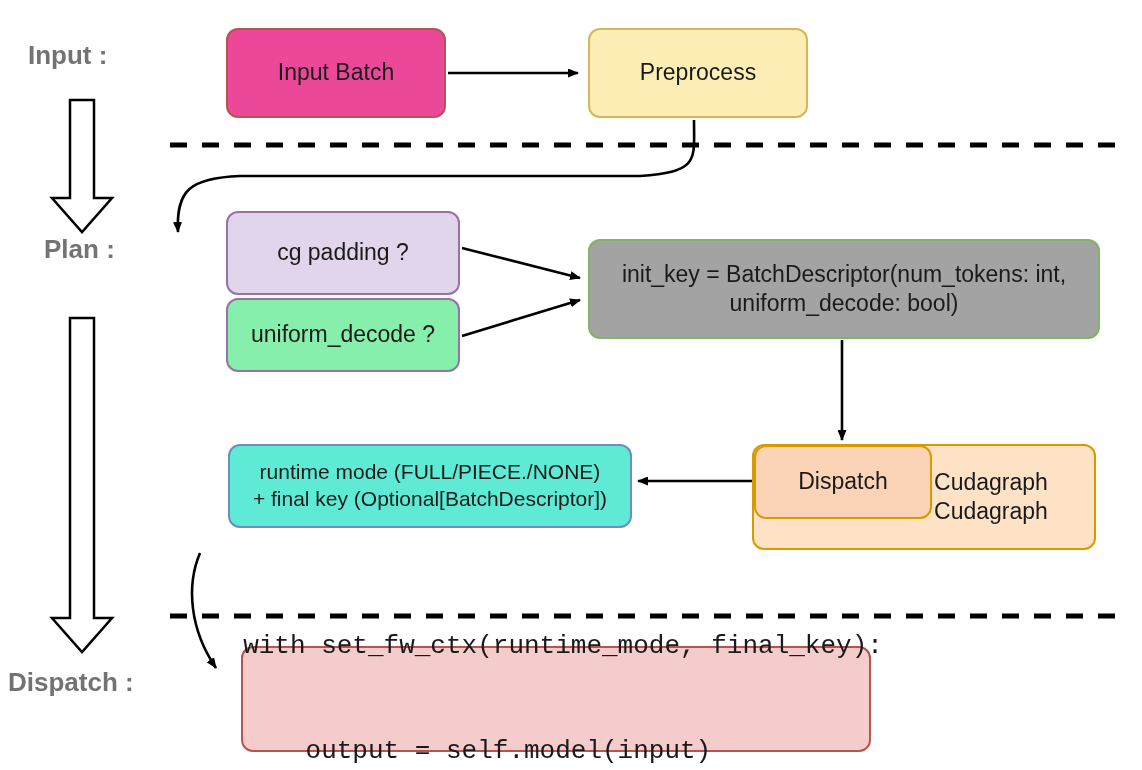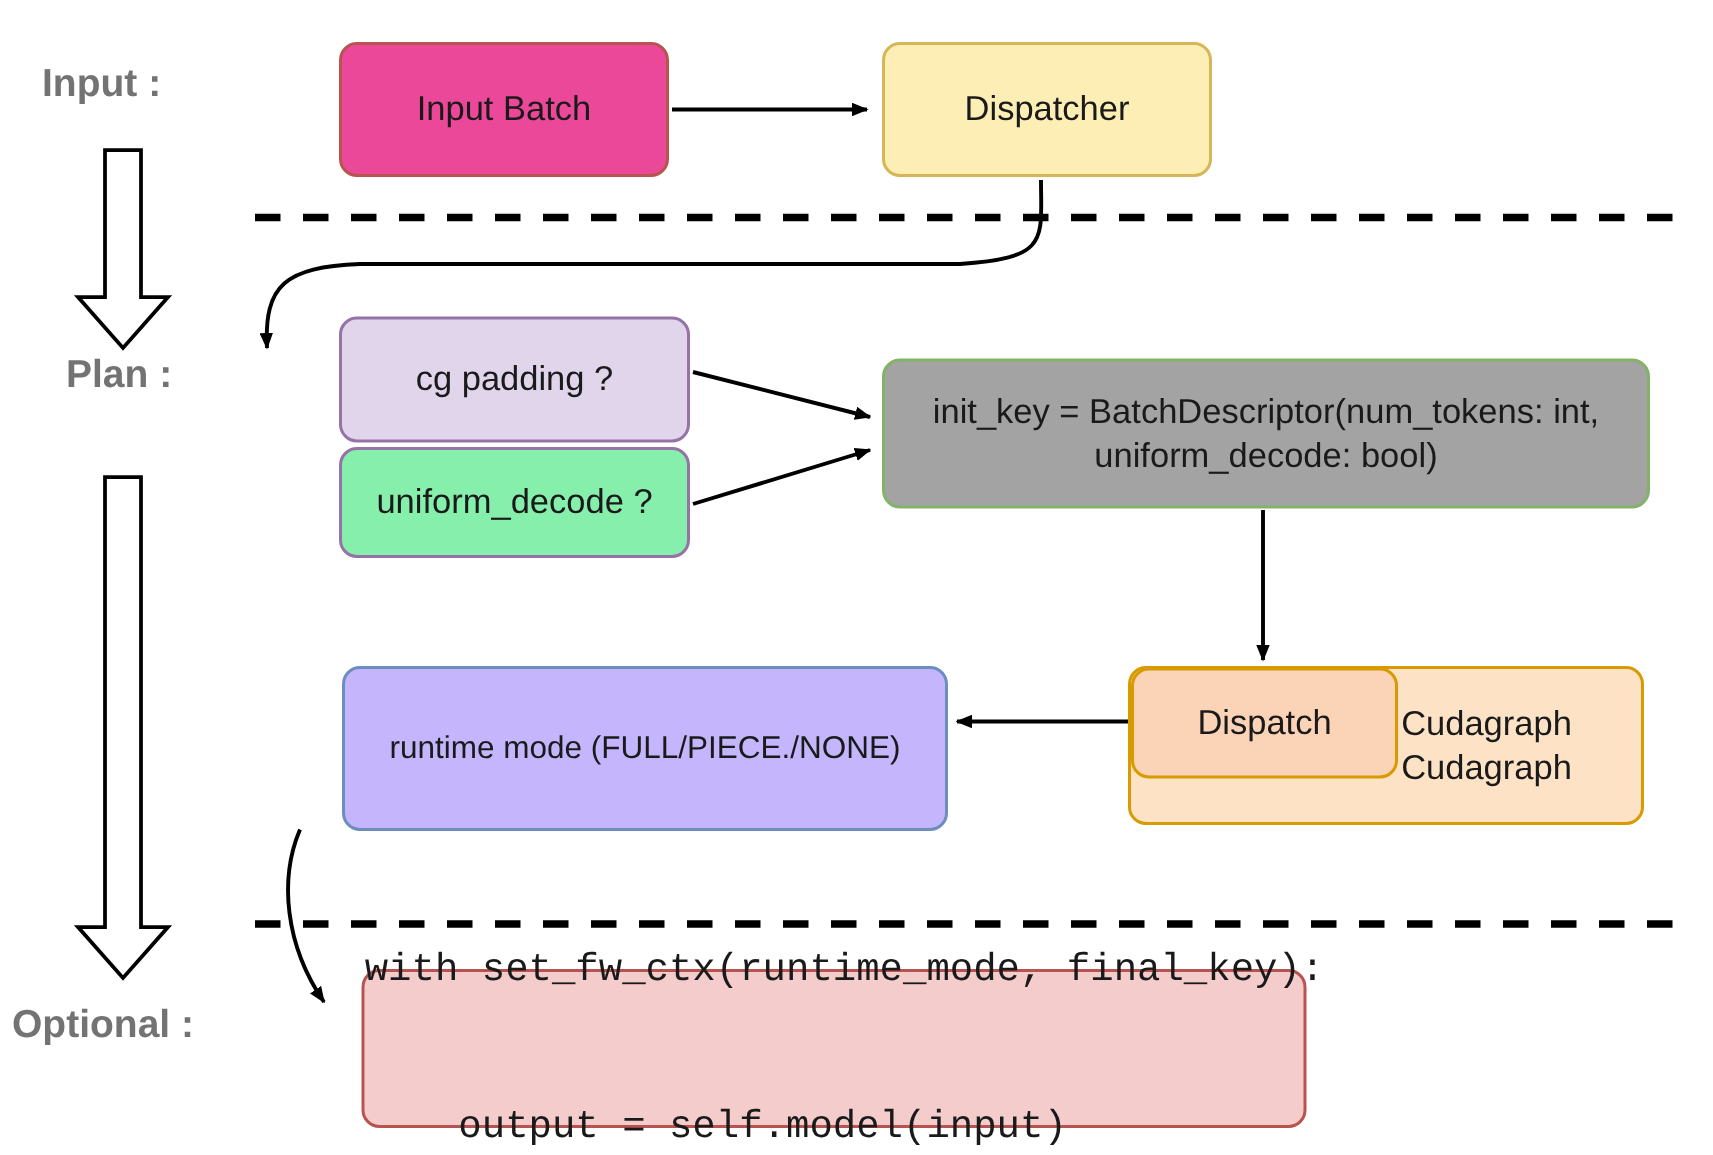--- a/index.html
+++ b/index.html
@@ -61,21 +61,21 @@
 </style>
 </head>
 <body>
 
 <div id="canvas">
 
   <div class="stage-label" style="left:28px; top:40px;">Input :</div>
 
   <div class="stage-label" style="left:44px; top:234px;">Plan :</div>
 
-  <div class="stage-label" style="left:8px; top:667px;">Optional :</div>
+  <div class="stage-label" style="left:8px; top:667px;">Dispatch :</div>
 
   <svg class="layer" viewBox="0 0 1142 770">
     <defs>
       <marker id="arrowhead" markerWidth="11" markerHeight="9" refX="10" refY="4.5" orient="auto" markerUnits="userSpaceOnUse">
         <path d="M0,0 L11,4.5 L0,9 z" fill="#000000"></path>
       </marker>
     </defs>
 
     <line x1="170" y1="145" x2="1128" y2="145" stroke="#000000" stroke-width="5" stroke-dasharray="17 15" stroke-linecap="butt"></line>
     <line x1="170" y1="616" x2="1128" y2="616" stroke="#000000" stroke-width="5" stroke-dasharray="17 15" stroke-linecap="butt"></line>
@@ -97,21 +97,21 @@
     <line x1="752" y1="481" x2="638" y2="481" stroke="#000000" stroke-width="2.6" marker-end="url(#arrowhead)"></line>
 
     <path d="M200,553 C186,586 190,630 216,668" fill="none" stroke="#000000" stroke-width="2.6" marker-end="url(#arrowhead)"></path>
   </svg>
 
   <div class="node" style="left:226px; top:28px; width:220px; height:90px; background:#ec4899; border-color:#b85450;">
     <span class="node-text">Input Batch</span>
   </div>
 
   <div class="node" style="left:588px; top:28px; width:220px; height:90px; background:#fdeeb5; border-color:#d6b656;">
-    <span class="node-text">Dispatcher</span>
+    <span class="node-text">Preprocess</span>
   </div>
 
   <div class="node" style="left:226px; top:211px; width:234px; height:84px; background:#e1d5ec; border-color:#9673a6;">
     <span class="node-text">cg padding ?</span>
   </div>
 
   <div class="node" style="left:226px; top:298px; width:234px; height:74px; background:#86efac; border-color:#9673a6;">
     <span class="node-text">uniform_decode ?</span>
   </div>
 
@@ -126,23 +126,24 @@
     <div style="width:170px;">
       <span class="node-text">Cudagraph</span>
       <span class="node-text">Cudagraph</span>
     </div>
   </div>
 
   <div class="node" style="left:754px; top:445px; width:178px; height:74px; background:#fbd3b6; border-color:#d79b00;">
     <span class="node-text">Dispatch</span>
   </div>
 
-  <div class="node" style="left:228px; top:444px; width:404px; height:110px; background:#c4b5fd; border-color:#6c8ebf; font-size:21px;">
+  <div class="node" style="left:228px; top:444px; width:404px; height:84px; background:#5eead4; border-color:#6c8ebf; font-size:21px;">
     <div>
       <span class="node-text">runtime mode (FULL/PIECE./NONE)</span>
+      <span class="node-text">+ final key (Optional[BatchDescriptor])</span>
     </div>
   </div>
 
   <div class="node code" style="left:226px; top:646px; width:630px; height:106px; background:#f5cccc; border-color:#b85450;">
     <div>
       <span class="node-text">with set_fw_ctx(runtime_mode, final_key):</span>
       <span class="node-text">    output = self.model(input)</span>
     </div>
   </div>
 

